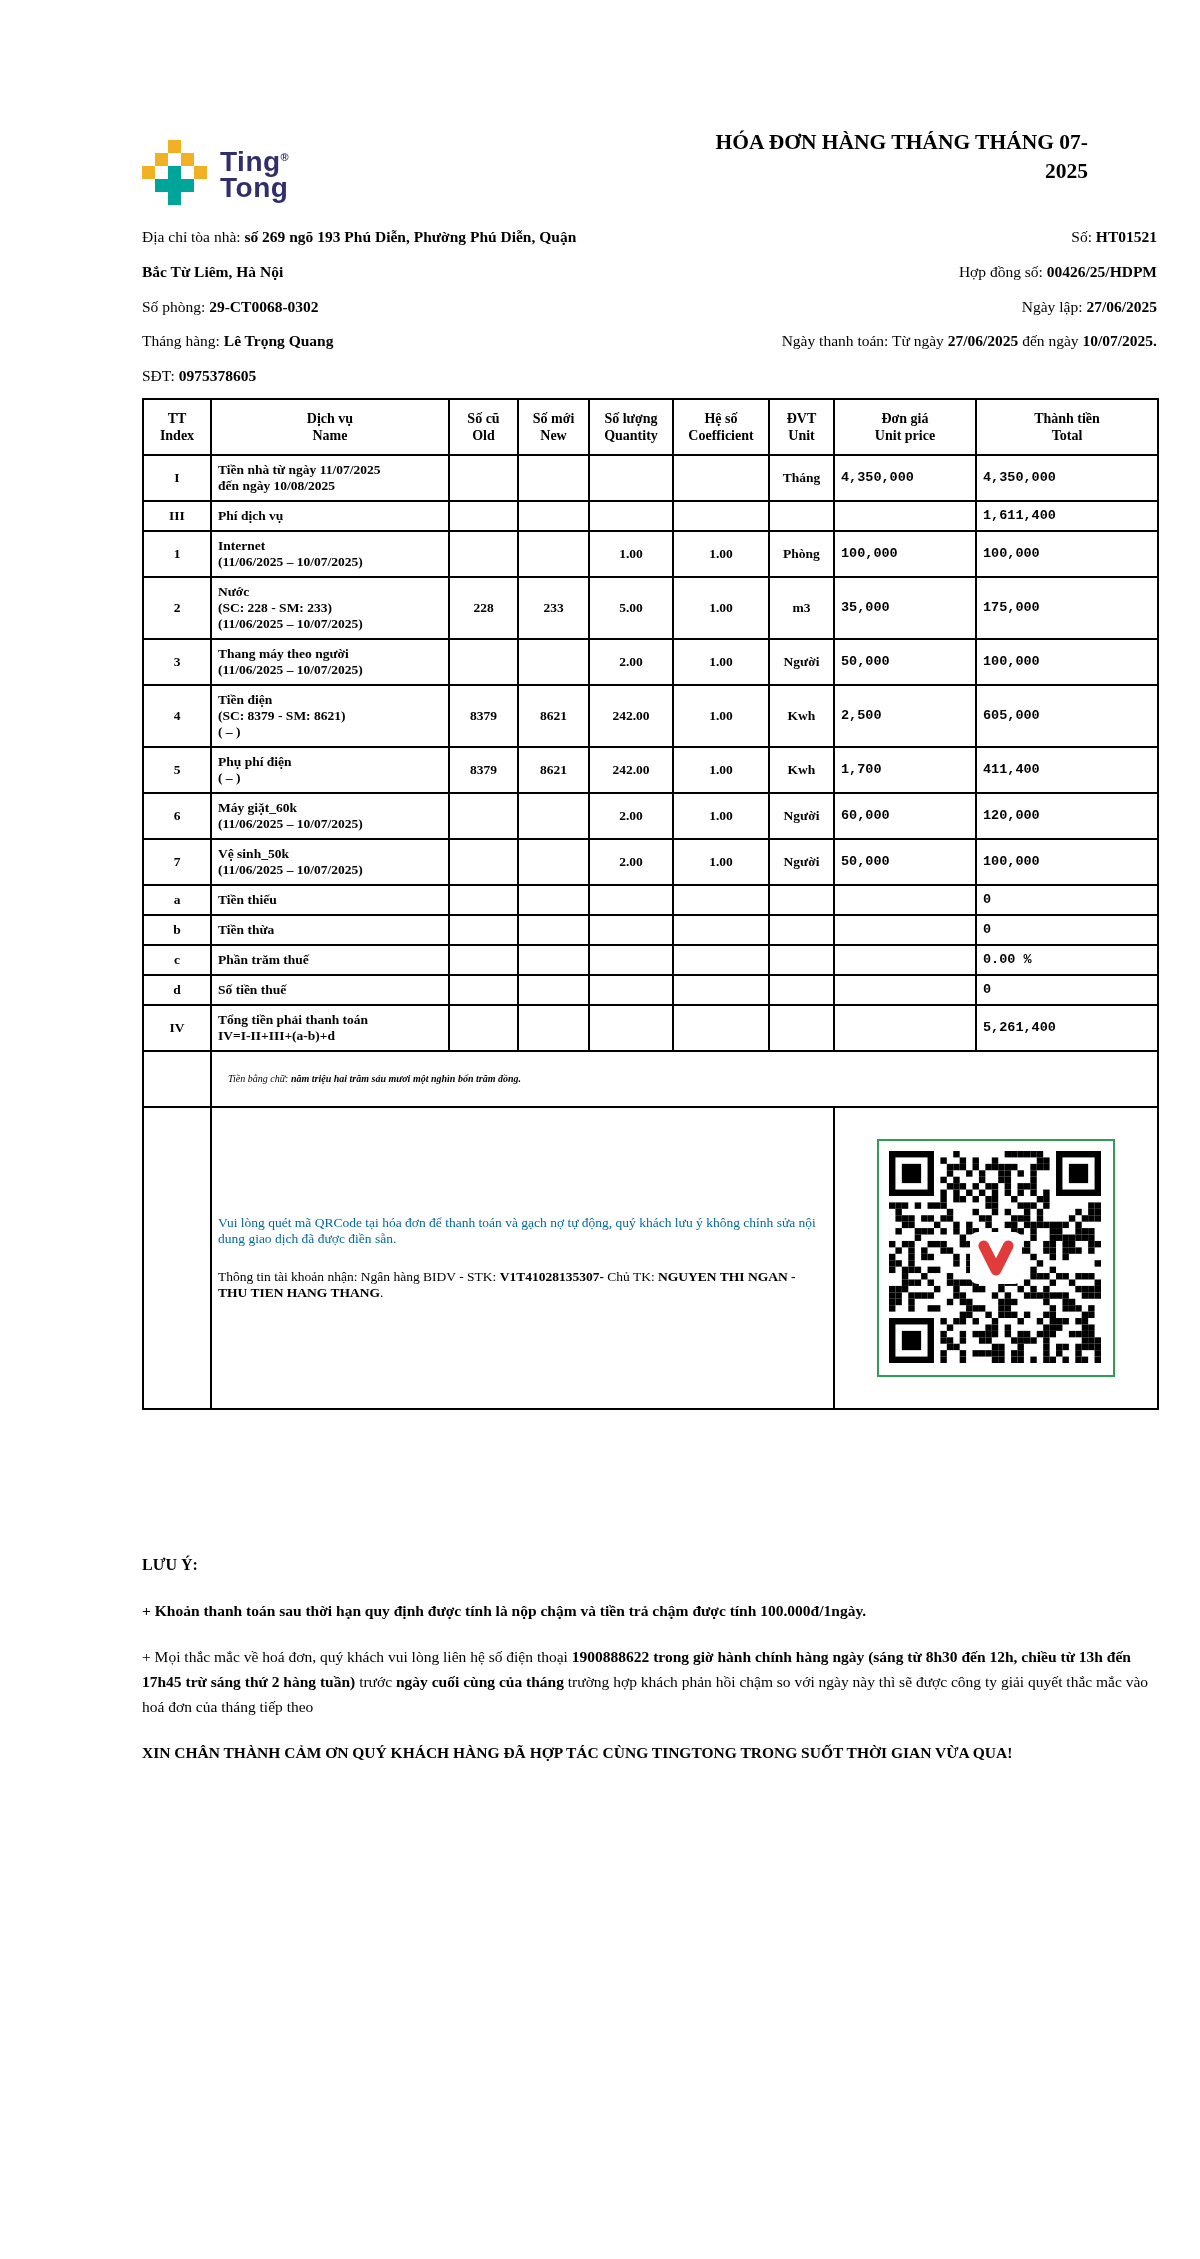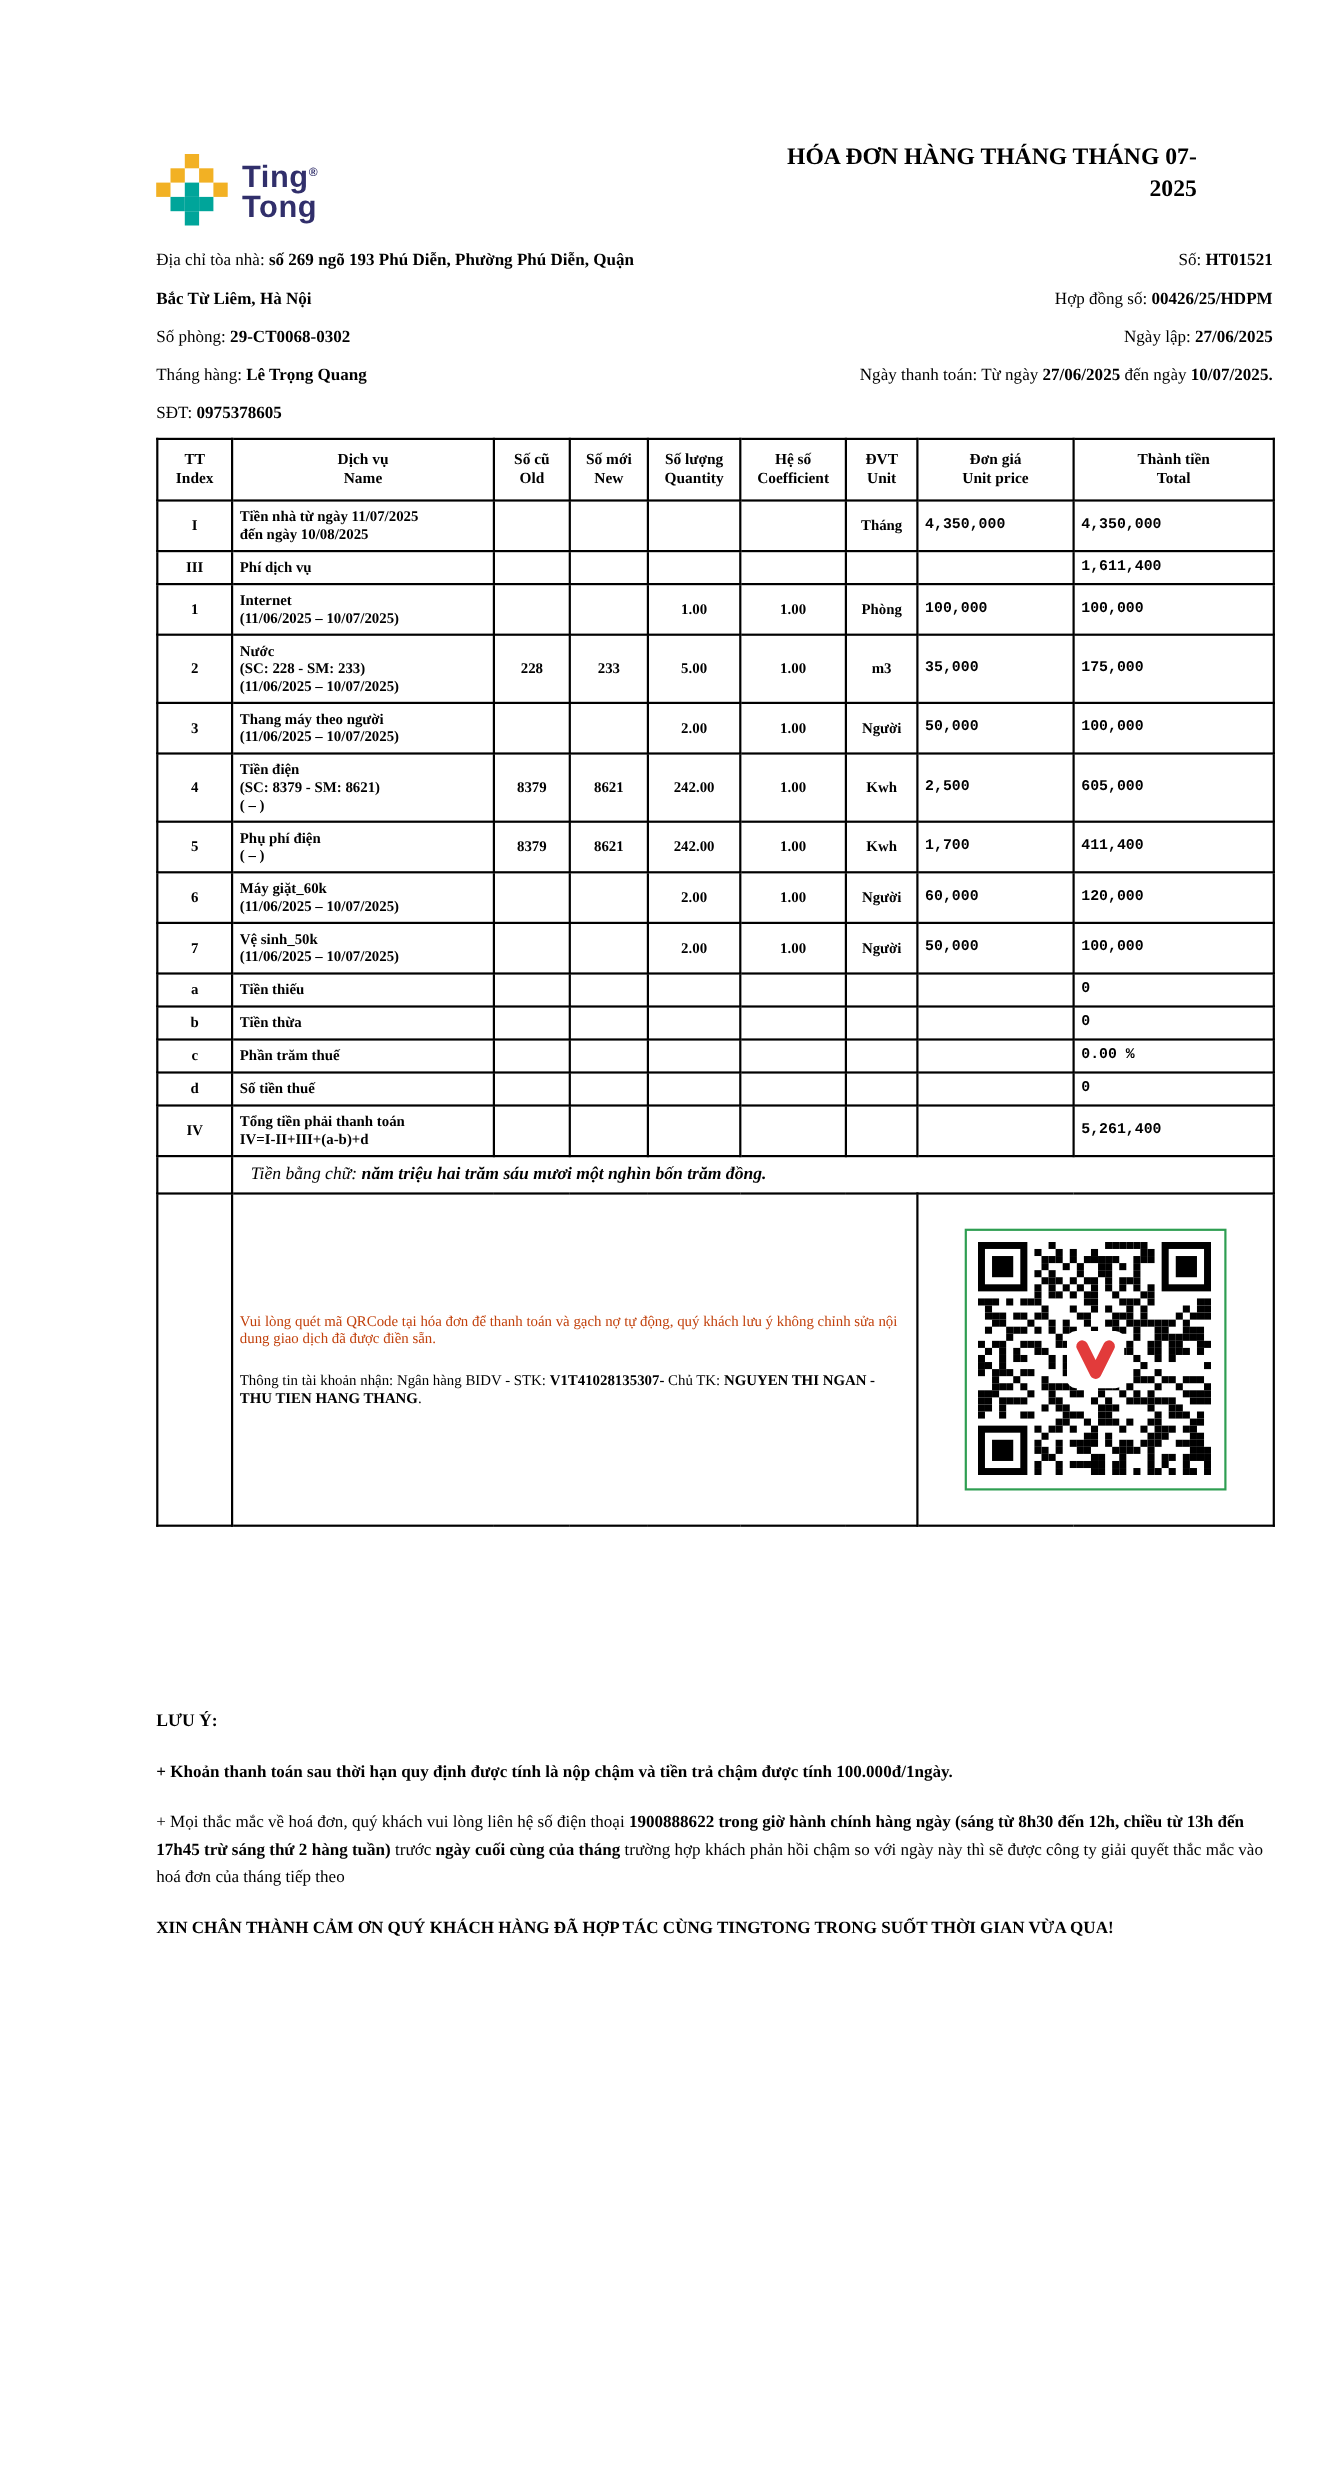--- a/index.html
+++ b/index.html
@@ -48,21 +48,21 @@
   table.services th { font-size:14px; font-weight:bold; line-height:17px; padding:10px 2px; text-align:center; }
   table.services td { font-size:13.5px; font-weight:bold; line-height:16px; }
   col.c-tt    { width:68px; }  col.c-name { width:238px; }
   col.c-old   { width:69px; }  col.c-new  { width:71px; }
   col.c-qty   { width:84px; }  col.c-coef { width:96px; }
   col.c-unit  { width:65px; }  col.c-price{ width:142px; } col.c-total { width:182px; }
   td.tt   { text-align:center; }
   td.name { text-align:left; padding-left:12px; padding-top:9px; padding-bottom:9px; }
   td.ctr  { text-align:center; }
   td.num  { text-align:left; padding-right:10px;font-family:Liberation Mono, monospace; }
-  tr.words-row td { font-weight:normal; font-size:16px; padding:8px 6px;margin-left:19px; }
+  tr.words-row td { font-weight:normal; font-size:10px; padding:19px 6px;margin-left:19px; }
   tr.words-row td.words { text-align:left; padding-left:16px; }
   tr.qr-row td { height:302px; font-weight:normal; }
   td.qr-text { text-align:left; padding:0 20px; font-size:14.5px; line-height:22px; }
   td.qr-text .para { margin:0 0 22px 0; }
   td.qr-text .para:last-child { margin:0; }
   td.qr-cell { padding:0; }
   .qr-box {
     width:238px; height:238px; margin:0 auto; background:#fff;
     border:2px solid #2e9e52; padding:10px; position:relative;
   }
@@ -395,21 +395,21 @@
         </tr>
       </tbody>
     <tbody>
       <tr class="words-row">
         <td></td>
         <td class="words" colspan="8"><span style="font-style: italic;">Tiền bằng chữ: </span><span style="font-weight: bold; font-style: italic;">năm triệu hai trăm sáu mươi một nghìn bốn trăm đồng.</span></td>
       </tr>
       <tr class="qr-row">
         <td></td>
         <td class="qr-text" colspan="6">
-          <div class="para"><span style="color: #c2410c;">Vui lòng quét mã QRCode tại hóa đơn để thanh toán và gạch nợ tự động, quý khách lưu ý không chỉnh sửa nội dung giao dịch đã được điền sẵn.</span></div>
+          <div class="para"><span style="color: #0369a1;">Vui lòng quét mã QRCode tại hóa đơn để thanh toán và gạch nợ tự động, quý khách lưu ý không chỉnh sửa nội dung giao dịch đã được điền sẵn.</span></div>
           <div class="para"><span>Thông tin tài khoản nhận: Ngân hàng BIDV - STK: </span><span style="font-weight: bold;">V1T41028135307-</span><span> Chủ TK: </span><span style="font-weight: bold;">NGUYEN THI NGAN - THU TIEN HANG THANG</span><span>.</span></div>
         </td>
         <td class="qr-cell" colspan="2">
           <div class="qr-box">
             <svg width="212" height="212" viewBox="0 0 214.5 214.5" xmlns="http://www.w3.org/2000/svg">
                 <rect x="65" y="0" width="6.5" height="6.5" fill="#000"></rect>
                 <rect x="117" y="0" width="6.5" height="6.5" fill="#000"></rect>
                 <rect x="123.5" y="0" width="6.5" height="6.5" fill="#000"></rect>
                 <rect x="130" y="0" width="6.5" height="6.5" fill="#000"></rect>
                 <rect x="136.5" y="0" width="6.5" height="6.5" fill="#000"></rect>

